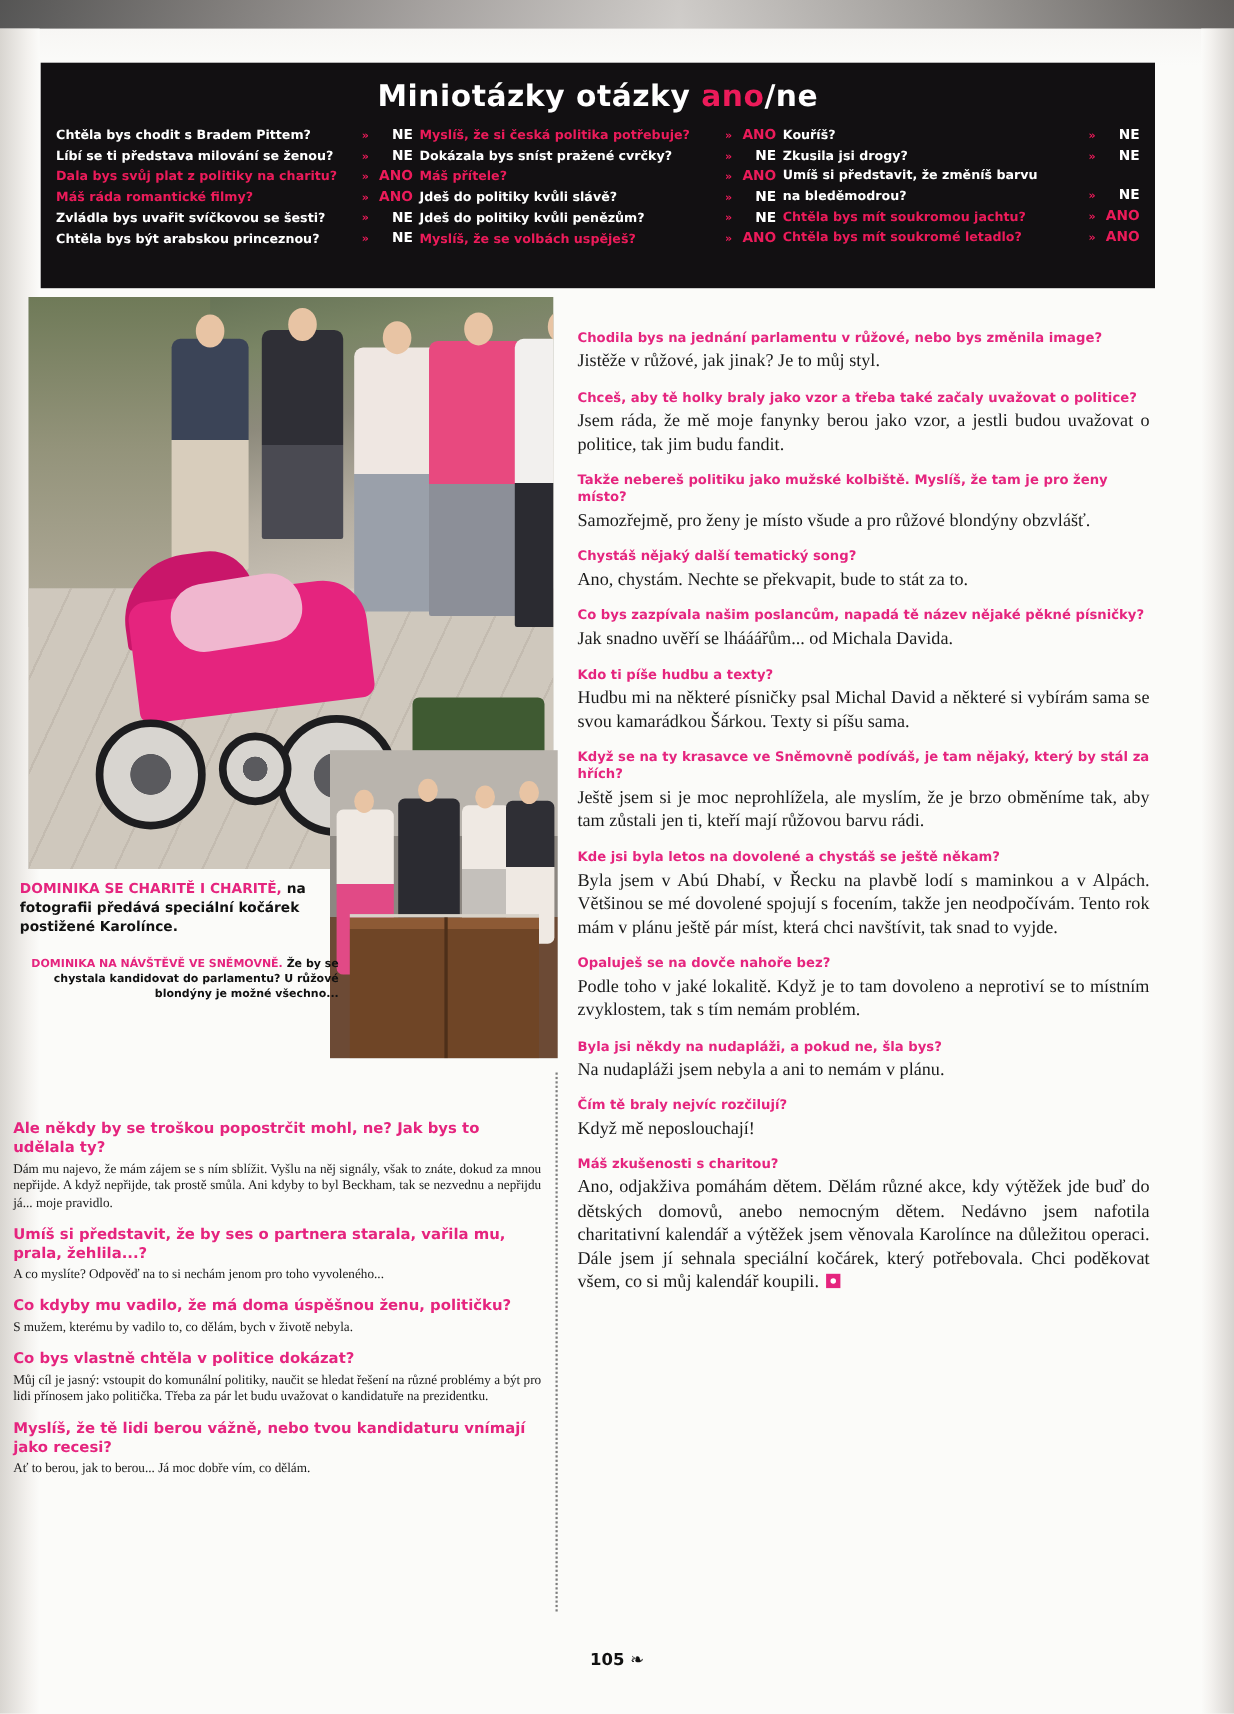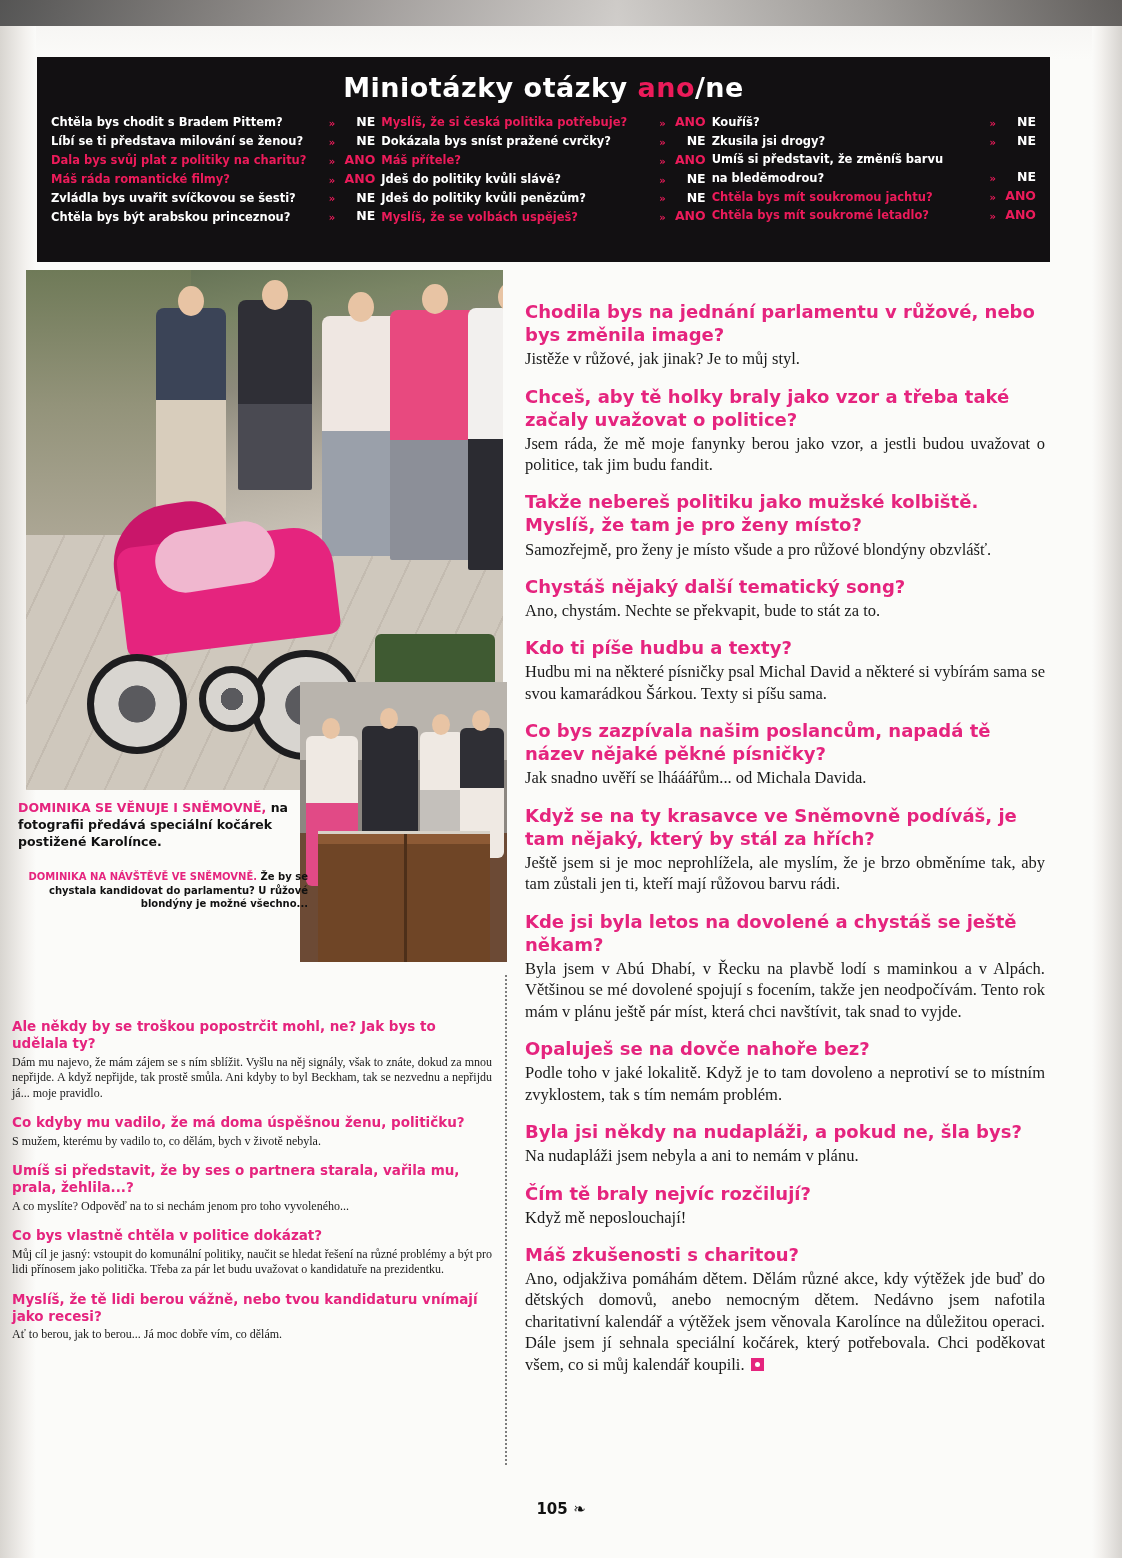--- a/index.html
+++ b/index.html
@@ -193,21 +193,21 @@
     margin-bottom:2px;
   }
   .qa .a{
     font-family:"Liberation Serif", serif;
     font-size:12px;
     line-height:1.30;
     color:#1a1a1a;
     text-align:justify;
   }
   .col-right .qa{margin-bottom:15px;}
-  .col-right .qa .q{font-size:18px;}
+  .col-right .qa .q{font-size:12px;}
   .col-right .qa .a{font-size:16.5px;}
   .endmark{
     display:inline-block;width:13px;height:13px;background:#e5247e;
     vertical-align:-1px;margin-left:6px;position:relative;
   }
   .endmark:after{
     content:"";position:absolute;left:4px;top:4px;width:5px;height:5px;background:#fff;border-radius:50%;
   }
   .folio{
     position:absolute;left:0;right:0;top:1500px;text-align:center;
@@ -364,44 +364,44 @@
     <div class="pi-fig b"></div>
     <div class="pi-head" style="left:80px;top:26px;"></div>
     <div class="pi-fig c"></div>
     <div class="pi-head" style="left:132px;top:32px;"></div>
     <div class="pi-fig d"></div>
     <div class="pi-head" style="left:172px;top:28px;"></div>
     <div class="pi-podium"></div>
   </div>
 
   <div class="cap1">
-    <span class="hl">DOMINIKA SE VĚNUJE I SNĚMOVNĚ,</span>
+    <span class="hl">DOMINIKA SE CHARITĚ I CHARITĚ,</span>
     <span>na fotografii předává speciální kočárek postižené Karolínce.</span>
   </div>
   <div class="cap2">
     <span class="hl">DOMINIKA NA NÁVŠTĚVĚ VE SNĚMOVNĚ.</span>
     <span>Že by se chystala kandidovat do parlamentu? U růžové blondýny je možné všechno...</span>
   </div>
 
   <div class="divider"></div>
 
   <div class="col-left">
     <div class="qa">
       <div class="q">Ale někdy by se troškou popostrčit mohl, ne? Jak bys to udělala ty?</div>
       <div class="a">Dám mu najevo, že mám zájem se s ním sblížit. Vyšlu na něj signály, však to znáte, dokud za mnou nepřijde. A když nepřijde, tak prostě smůla. Ani kdyby to byl Beckham, tak se nezvednu a nepřijdu já... moje pravidlo.</div>
     </div>
     <div class="qa">
+      <div class="q">Umíš si představit, že by ses o partnera starala, vařila mu, prala, žehlila...?</div>
+      <div class="a">A co myslíte? Odpověď na to si nechám jenom pro toho vyvoleného...</div>
+    </div>
+    <div class="qa">
       <div class="q">Co kdyby mu vadilo, že má doma úspěšnou ženu, političku?</div>
       <div class="a">S mužem, kterému by vadilo to, co dělám, bych v životě nebyla.</div>
     </div>
     <div class="qa">
-      <div class="q">Umíš si představit, že by ses o partnera starala, vařila mu, prala, žehlila...?</div>
-      <div class="a">A co myslíte? Odpověď na to si nechám jenom pro toho vyvoleného...</div>
-    </div>
-    <div class="qa">
       <div class="q">Co bys vlastně chtěla v politice dokázat?</div>
       <div class="a">Můj cíl je jasný: vstoupit do komunální politiky, naučit se hledat řešení na různé problémy a být pro lidi přínosem jako politička. Třeba za pár let budu uvažovat o kandidatuře na prezidentku.</div>
     </div>
     <div class="qa">
       <div class="q">Myslíš, že tě lidi berou vážně, nebo tvou kandidaturu vnímají jako recesi?</div>
       <div class="a">Ať to berou, jak to berou... Já moc dobře vím, co dělám.</div>
     </div>
   </div>
 
   <div class="col-right">
@@ -415,26 +415,26 @@
     </div>
     <div class="qa">
       <div class="q">Takže nebereš politiku jako mužské kolbiště. Myslíš, že tam je pro ženy místo?</div>
       <div class="a">Samozřejmě, pro ženy je místo všude a pro růžové blondýny obzvlášť.</div>
     </div>
     <div class="qa">
       <div class="q">Chystáš nějaký další tematický song?</div>
       <div class="a">Ano, chystám. Nechte se překvapit, bude to stát za to.</div>
     </div>
     <div class="qa">
+      <div class="q">Co bys zazpívala našim poslancům, napadá tě název nějaké pěkné písničky?</div>
+      <div class="a">Jak snadno uvěří se lhááářům... od Michala Davida.</div>
+    </div>
+    <div class="qa">
       <div class="q">Kdo ti píše hudbu a texty?</div>
       <div class="a">Hudbu mi na některé písničky psal Michal David a některé si vybírám sama se svou kamarádkou Šárkou. Texty si píšu sama.</div>
-    </div>
-    <div class="qa">
-      <div class="q">Co bys zazpívala našim poslancům, napadá tě název nějaké pěkné písničky?</div>
-      <div class="a">Jak snadno uvěří se lhááářům... od Michala Davida.</div>
     </div>
     <div class="qa">
       <div class="q">Když se na ty krasavce ve Sněmovně podíváš, je tam nějaký, který by stál za hřích?</div>
       <div class="a">Ještě jsem si je moc neprohlížela, ale myslím, že je brzo obměníme tak, aby tam zůstali jen ti, kteří mají růžovou barvu rádi.</div>
     </div>
     <div class="qa">
       <div class="q">Kde jsi byla letos na dovolené a chystáš se ještě někam?</div>
       <div class="a">Byla jsem v Abú Dhabí, v Řecku na plavbě lodí s maminkou a v Alpách. Většinou se mé dovolené spojují s focením, takže jen neodpočívám. Tento rok mám v plánu ještě pár míst, která chci navštívit, tak snad to vyjde.</div>
     </div>
     <div class="qa">

